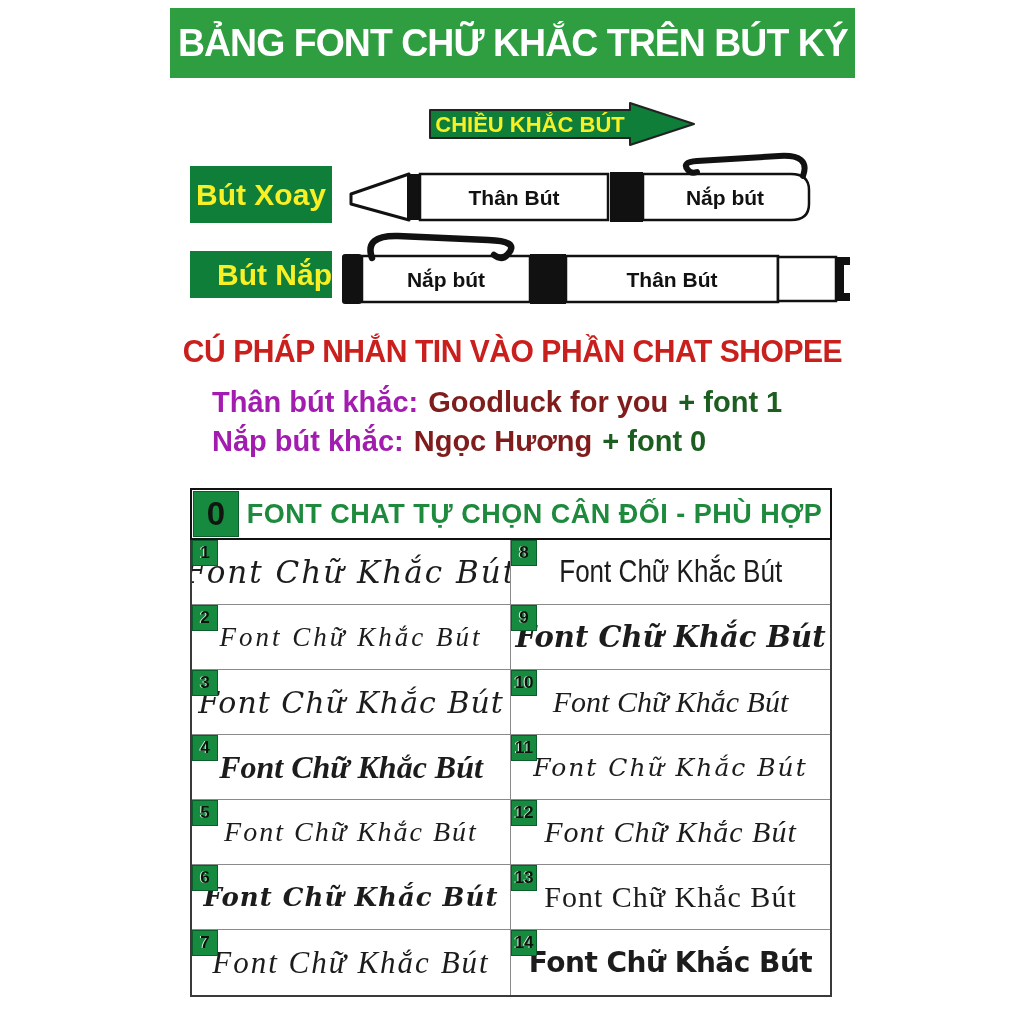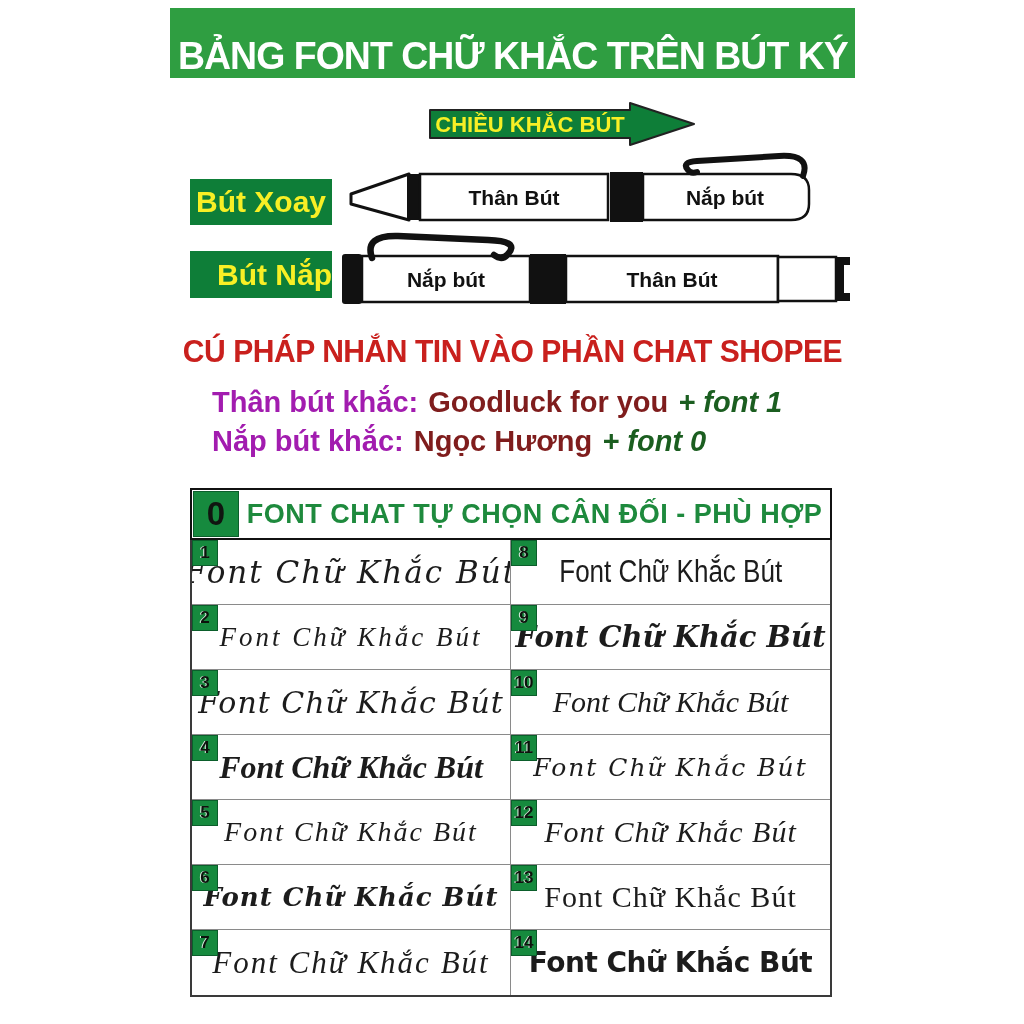--- a/index.html
+++ b/index.html
@@ -2,47 +2,47 @@
 <html><head>
 <meta charset="utf-8">
 <style>
   * { margin:0; padding:0; box-sizing:border-box; }
   html,body { width:1024px; height:1024px; background:#fff; }
   body { font-family:"Liberation Sans", sans-serif; position:relative; overflow:hidden; }
   .page { position:relative; width:1024px; height:1024px; background:#fff; }
 
   
   .header-bar { position:absolute; left:170px; top:8px; width:685px; height:70px;
-    background:#2f9e41; display:flex; align-items:flex-end; justify-content:center; }
+    background:#2f9e41; display:flex; align-items:center; justify-content:center; }
   .header-bar span { color:#fff; font-weight:bold; font-size:39px; letter-spacing:-1px;
     transform:scaleX(0.96); white-space:nowrap; }
 
   
   .arrow-wrap { position:absolute; left:428px; top:100px; width:270px; height:48px; }
 
   
   .pen-label { position:absolute; width:142px; background:#0e7e38; display:flex;
     align-items:center; justify-content:center; }
   .pen-label span { color:#f8ef25; font-weight:bold; font-size:30px; white-space:nowrap; }
-  .pen-label.xoay { left:190px; top:179px; height:46px; }
+  .pen-label.xoay { left:190px; top:166px; height:57px; }
   .pen-label.nap  { left:190px; top:251px; height:47px;justify-content:flex-end; }
   .pen-svg-1 { position:absolute; left:345px; top:146px; }
   .pen-svg-2 { position:absolute; left:338px; top:226px; }
 
   
   .syntax-title { position:absolute; left:170px; top:334px; width:685px; text-align:center;
     color:#c9201d; font-weight:bold; font-size:31px; letter-spacing:-0.5px;
     transform:scaleX(0.97); white-space:nowrap; }
 
   
   .syntax-lines { position:absolute; left:212px; top:386px; width:620px; }
   .syn-line { height:39px; font-size:29px; font-weight:bold; white-space:nowrap; }
   .syn-label { color:#a21caf; margin-right:10px;margin-top:40px; }
   .syn-value { color:#7f1d1d; margin-right:10px; }
-  .syn-suffix { color:#1b5e20;font-style:italic; }
+  .syn-suffix { color:#1b5e20; }
 
   
   .font-table { position:absolute; left:190px; top:488px; width:642px; background:#fff; }
   .ft-header { display:flex; align-items:center; height:52px; border:2px solid #111; background:#fff; }
   .badge0 { width:46px; height:46px; margin-left:1px; background:#168a3e; border:1px solid #0b5e2b;
     color:#101510; font-weight:bold; font-size:33px; text-align:center; line-height:44px; }
   .ft-header-label { flex:1; text-align:center; color:#1e8a3d; font-weight:bold; font-size:27px;
     letter-spacing:0.5px; white-space:nowrap; }
   .ft-cols { display:flex; border:2px solid #3a3a3a; border-top:none; }
   .ft-col { width:50%; }

